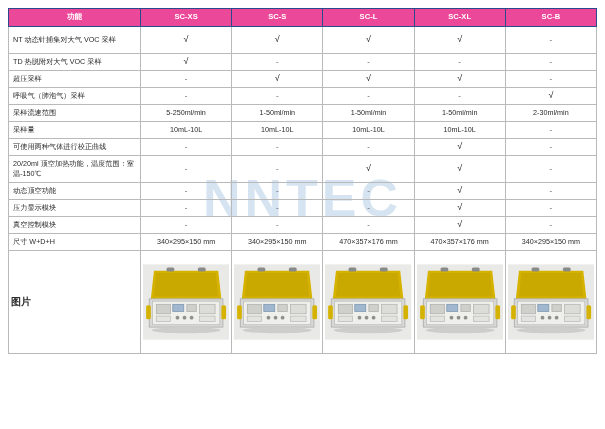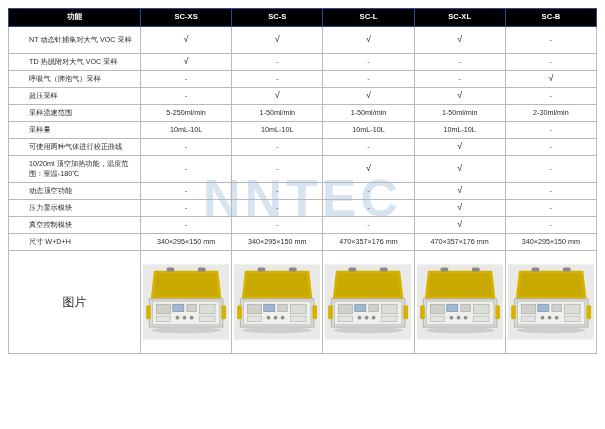--- a/index.html
+++ b/index.html
@@ -48,56 +48,56 @@
   th, td {
     border: 1px solid #b9b9b9;
     font-size: 7.2px;
     color: #2b2b2b;
     padding: 0 3px;
     vertical-align: middle;
     line-height: 1.35;
     background: transparent;
   }
   thead th {
-    background: #000000;
+    background: #ec4899;
     color: #ffffff;
     font-weight: bold;
     text-align: center;
     height: 17px;
     border: 1px solid #2a4a8b;
     font-size: 7.6px;
   }
   thead th.feature-head {
     width: 125px;
   }
   td.feature {
     text-align: left;
-    padding-left: 20px;
+    padding-left: 4px;
   }
   td.val {
     text-align: center;
   }
   tbody tr {
     height: 17px;
   }
   tr.tall td {
     height: 26px;
   }
   .check {
     font-size: 9px;
     color: #1a1a1a;
     line-height: 1;
   }
   .dash {
     font-size: 8px;
     color: #555;
   }
   td.photo-label {
-    text-align: center;
-    font-size: 12px;
+    font-size: 10px;
+    font-weight: bold;
   }
   tr.photos td {
     height: 98px;
     padding: 2px;
   }
   .device {
     width: 100%;
     height: 94px;
     display: block;
   }
@@ -131,34 +131,34 @@
         </tr>
         <tr>
           <td class="feature">TD 热脱附对大气 VOC 采样</td>
           <td class="val"><span class="check">√</span></td>
           <td class="val"><span class="dash">-</span></td>
           <td class="val"><span class="dash">-</span></td>
           <td class="val"><span class="dash">-</span></td>
           <td class="val"><span class="dash">-</span></td>
         </tr>
         <tr>
+          <td class="feature">超压采样</td>
+          <td class="val"><span class="dash">-</span></td>
+          <td class="val"><span class="check">√</span></td>
+          <td class="val"><span class="check">√</span></td>
+          <td class="val"><span class="check">√</span></td>
+          <td class="val"><span class="dash">-</span></td>
+        </tr>
+        <tr>
           <td class="feature">呼吸气（肺泡气）采样</td>
           <td class="val"><span class="dash">-</span></td>
           <td class="val"><span class="dash">-</span></td>
           <td class="val"><span class="dash">-</span></td>
           <td class="val"><span class="dash">-</span></td>
           <td class="val"><span class="check">√</span></td>
-        </tr>
-        <tr>
-          <td class="feature">超压采样</td>
-          <td class="val"><span class="dash">-</span></td>
-          <td class="val"><span class="check">√</span></td>
-          <td class="val"><span class="check">√</span></td>
-          <td class="val"><span class="check">√</span></td>
-          <td class="val"><span class="dash">-</span></td>
         </tr>
         <tr>
           <td class="feature">采样流速范围</td>
           <td class="val"><span class="">5-250ml/min</span></td>
           <td class="val"><span class="">1-50ml/min</span></td>
           <td class="val"><span class="">1-50ml/min</span></td>
           <td class="val"><span class="">1-50ml/min</span></td>
           <td class="val"><span class="">2-30ml/min</span></td>
         </tr>
         <tr>
@@ -171,21 +171,21 @@
         </tr>
         <tr>
           <td class="feature">可使用两种气体进行校正曲线</td>
           <td class="val"><span class="dash">-</span></td>
           <td class="val"><span class="dash">-</span></td>
           <td class="val"><span class="dash">-</span></td>
           <td class="val"><span class="check">√</span></td>
           <td class="val"><span class="dash">-</span></td>
         </tr>
         <tr class="tall">
-          <td class="feature">10/20ml 顶空加热功能，温度范围：室温-180℃</td>
+          <td class="feature">20/20ml 顶空加热功能，温度范围：室温-150℃</td>
           <td class="val"><span class="dash">-</span></td>
           <td class="val"><span class="dash">-</span></td>
           <td class="val"><span class="check">√</span></td>
           <td class="val"><span class="check">√</span></td>
           <td class="val"><span class="dash">-</span></td>
         </tr>
         <tr>
           <td class="feature">动态顶空功能</td>
           <td class="val"><span class="dash">-</span></td>
           <td class="val"><span class="dash">-</span></td>

